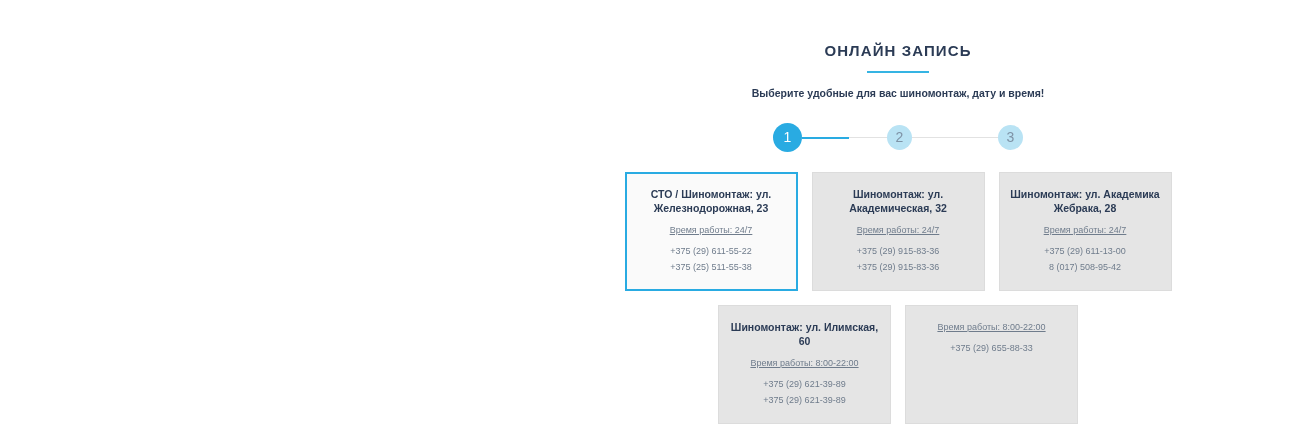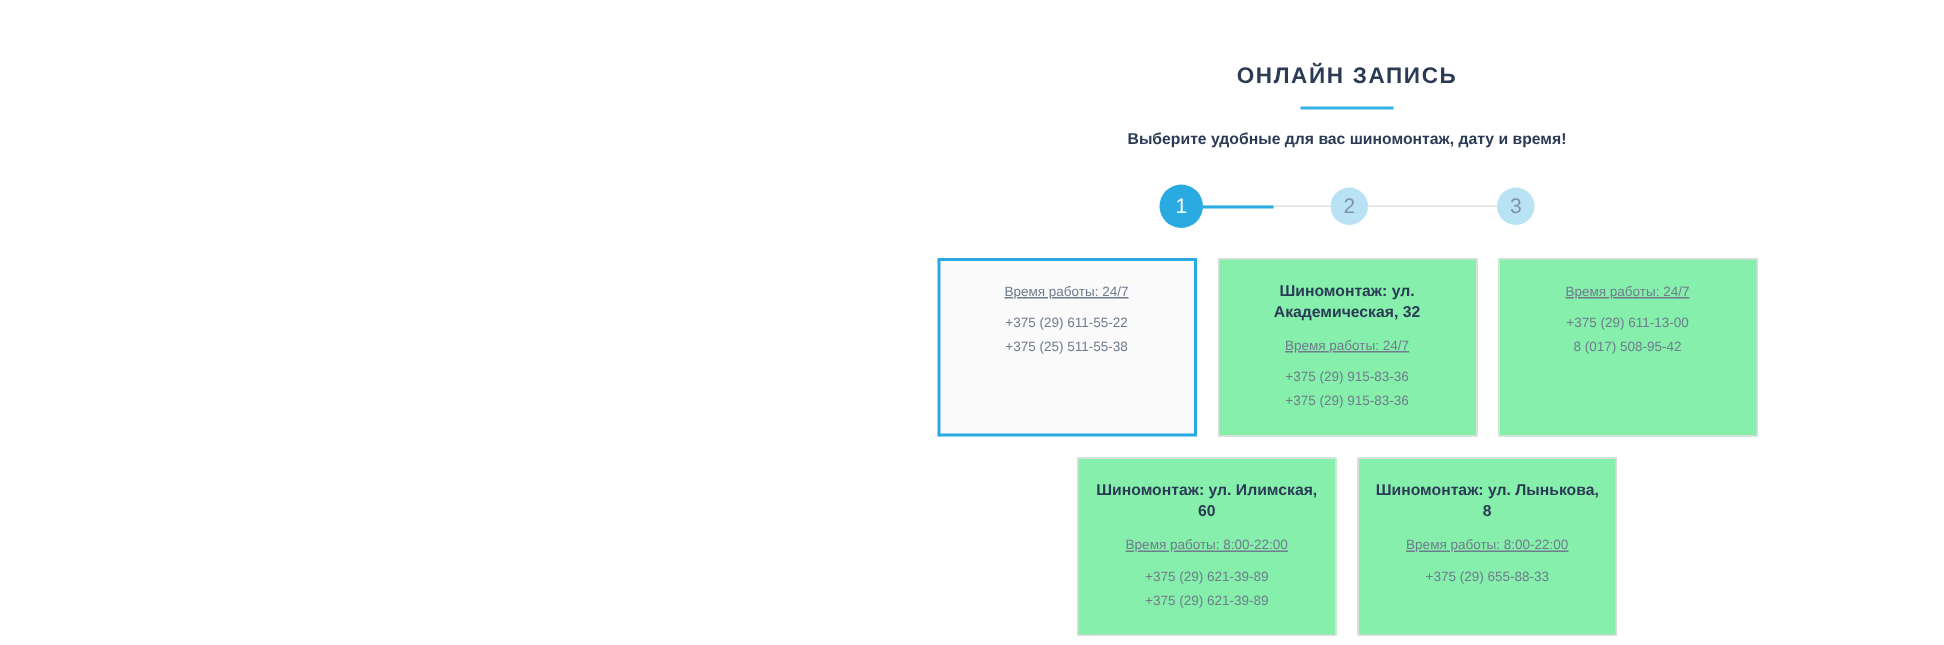--- a/index.html
+++ b/index.html
@@ -116,21 +116,21 @@
     gap: 14px;
     margin-top: 19px;
   }
   .cards-row.row-2 {
     margin-top: 14px;
   }
   .card {
     width: 173px;
     box-sizing: border-box;
     border: 1px solid #dcdcdc;
-    background: #86efac;
+    background: #e5e5e5;
     padding: 14px 9px 15px 9px;
     text-align: center;
   }
   .card.selected {
     border: 2px solid #29abe2;
     background: #fafafa;
     padding: 13px 8px 14px 8px;
   }
   .card-title {
     font-size: 10.5px;
@@ -174,45 +174,46 @@
         <span>2</span>
       </div>
       <div class="step-line line-2"></div>
       <div class="step inactive">
         <span>3</span>
       </div>
     </div>
 
     <div class="cards-row row-1">
       <div class="card selected">
+        <p class="card-title">СТО / Шиномонтаж: ул. Железнодорожная, 23</p>
         <p class="card-hours">Время работы: 24/7</p>
         <p class="card-phone">+375 (29) 611-55-22</p>
         <p class="card-phone">+375 (25) 511-55-38</p>
       </div>
       <div class="card">
         <p class="card-title">Шиномонтаж: ул. Академическая, 32</p>
         <p class="card-hours">Время работы: 24/7</p>
         <p class="card-phone">+375 (29) 915-83-36</p>
         <p class="card-phone">+375 (29) 915-83-36</p>
       </div>
       <div class="card">
+        <p class="card-title">Шиномонтаж: ул. Академика Жебрака, 28</p>
         <p class="card-hours">Время работы: 24/7</p>
         <p class="card-phone">+375 (29) 611-13-00</p>
         <p class="card-phone">8 (017) 508-95-42</p>
       </div>
     </div>
 
     <div class="cards-row row-2">
       <div class="card">
         <p class="card-title">Шиномонтаж: ул. Илимская, 60</p>
         <p class="card-hours">Время работы: 8:00-22:00</p>
         <p class="card-phone">+375 (29) 621-39-89</p>
         <p class="card-phone">+375 (29) 621-39-89</p>
       </div>
       <div class="card">
-        <p class="card-title">Шиномонтаж: ул. Лынькова, 8</p>
         <p class="card-hours">Время работы: 8:00-22:00</p>
         <p class="card-phone">+375 (29) 655-88-33</p>
       </div>
     </div>
 
   </div>
 </div>
 
 </body></html>

